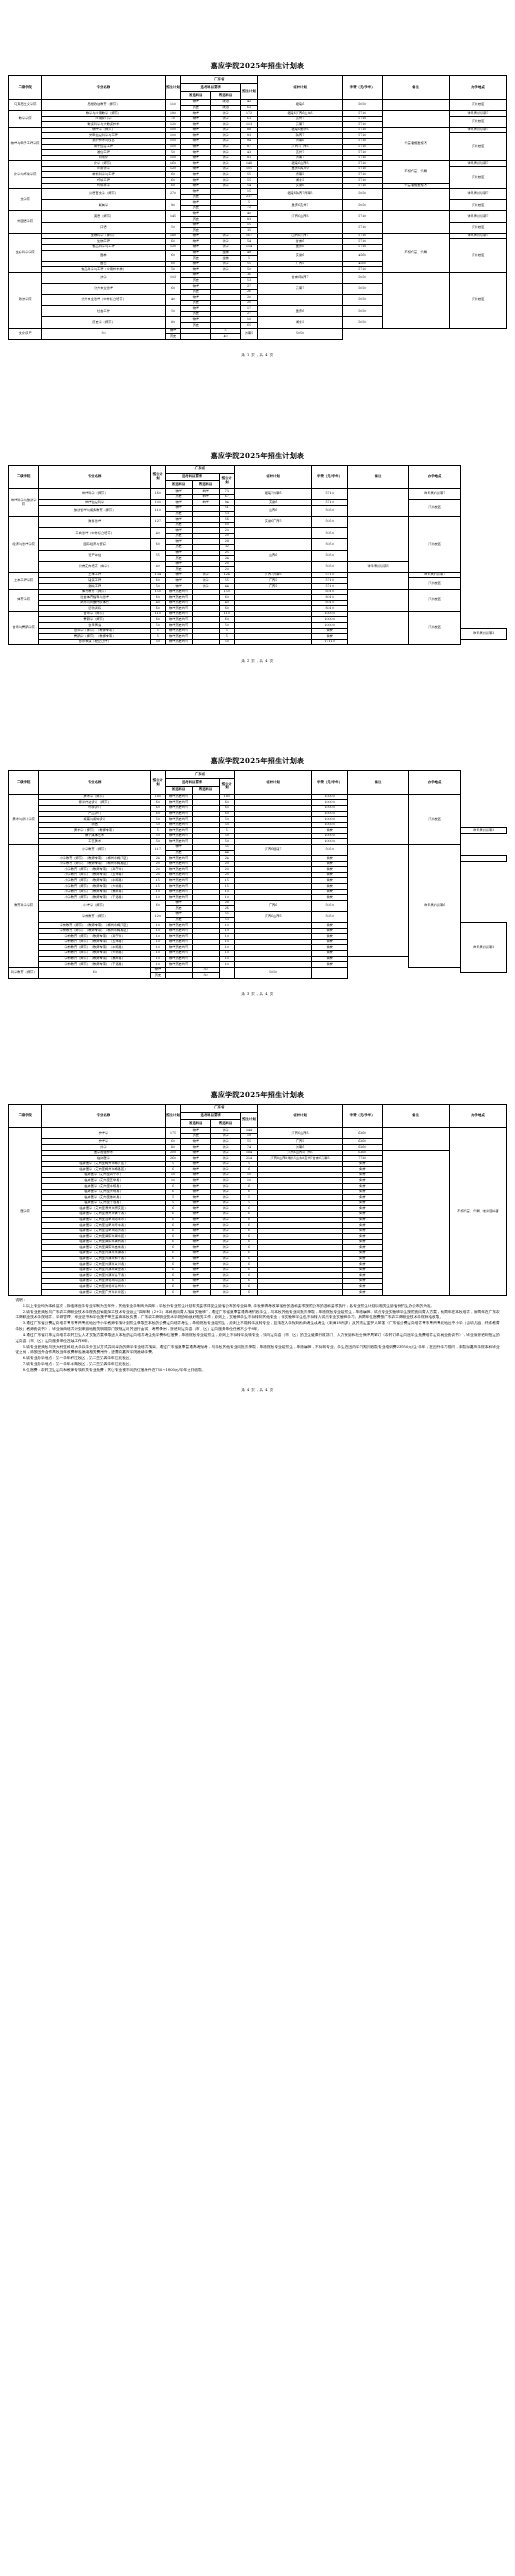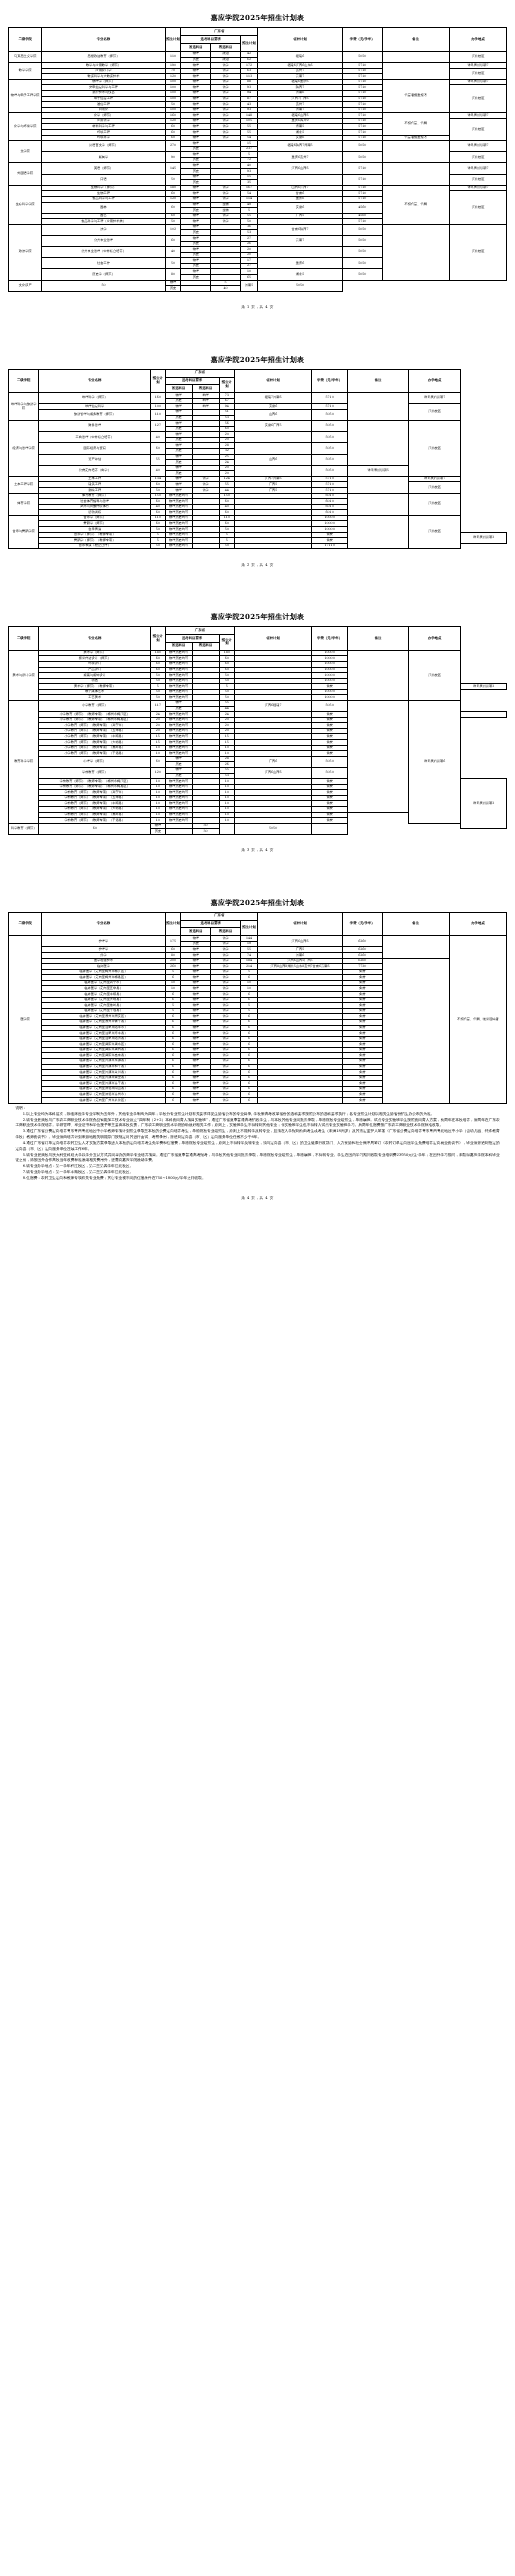--- a/index.html
+++ b/index.html
@@ -8,20 +8,21 @@
     width:515px;
     color:#000;
     -webkit-font-smoothing:none;
   }
   .page{
     width:515px;
     position:relative;
     box-sizing:border-box;
     padding:0 8.2px;
     page-break-after:always;
+    margin-top:48px;
   }
   .doc-title{
     text-align:center;
     font-weight:bold;
     font-size:7px;
     letter-spacing:0.3px;
     padding-top:13.4px;
     padding-bottom:4.1px;
     font-family:"DejaVu Serif","Liberation Serif",serif;
   }

